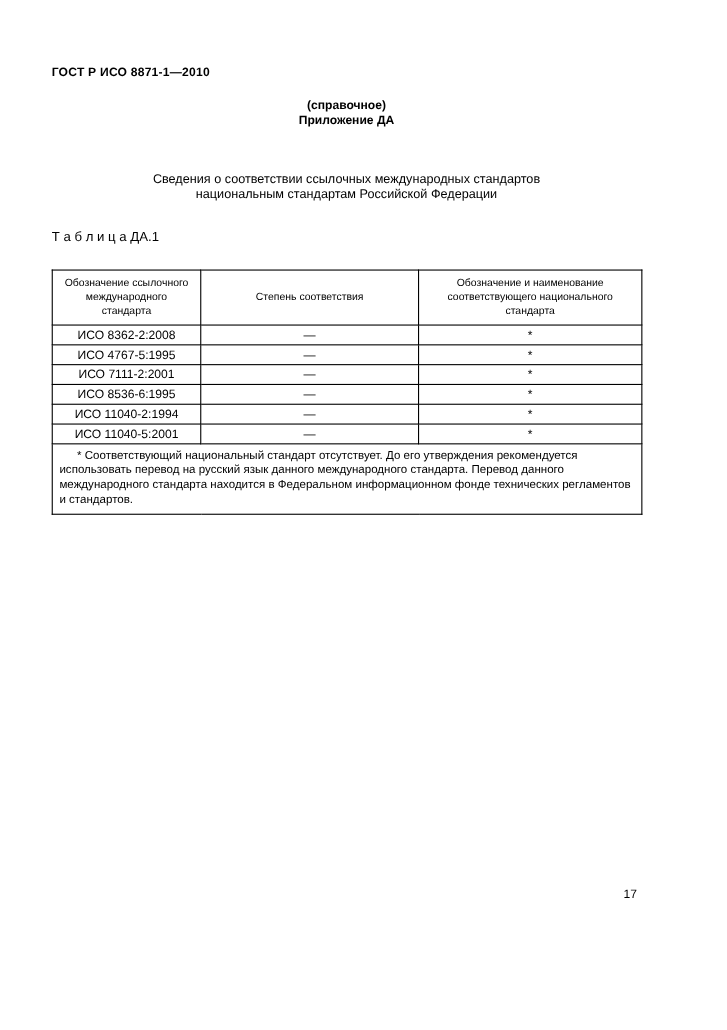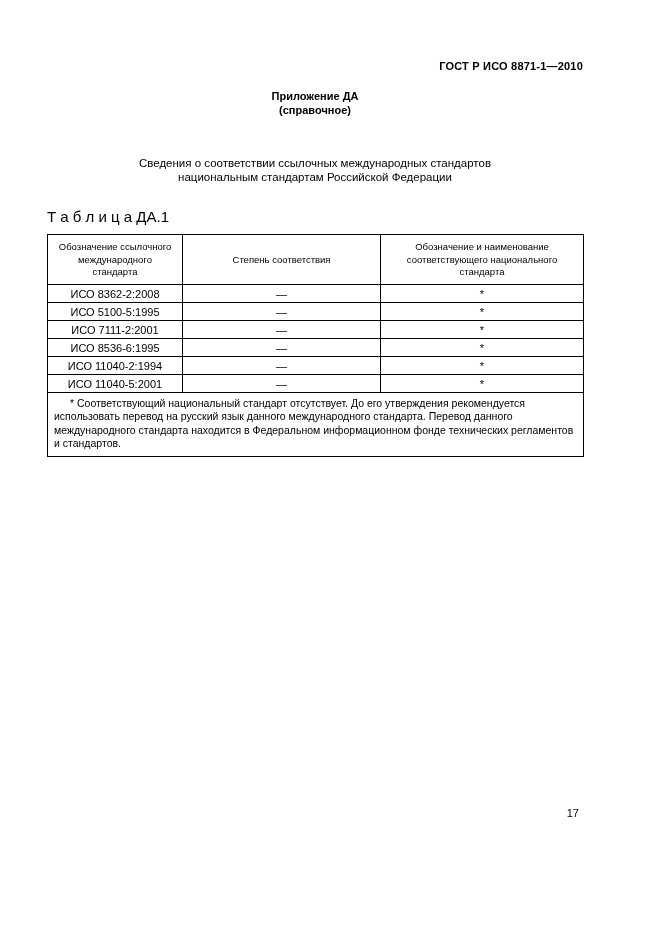--- a/index.html
+++ b/index.html
@@ -13,46 +13,46 @@
     color: #000000;
     overflow: hidden;
   }
   .content {
     position: absolute;
     left: 47px;
     top: 60px;
     width: 536px;
   }
   .doc-code {
-    text-align: right;
+    text-align: left;
     font-weight: bold;
     font-size: 11px;
     letter-spacing: 0.2px;
   }
   .annex-block {
     margin-top: 18px;
     text-align: center;
     font-weight: bold;
     font-size: 11px;
     line-height: 1.25;
   }
   .section-title {
     margin-top: 38px;
     text-align: center;
     font-weight: normal;
     font-size: 11.5px;
     line-height: 1.25;
   }
   .table-caption {
     margin-top: 24px;
-    font-size: 15px;
+    font-size: 12px;
     text-align: left;
   }
   table.gost {
-    margin-top: 9px;
+    margin-top: 23px;
     width: 536px;
     border-collapse: collapse;
     table-layout: fixed;
   }
   table.gost th, table.gost td {
     border: 1px solid #000000;
     vertical-align: middle;
   }
   table.gost th {
     font-weight: normal;
@@ -95,22 +95,22 @@
 </style>
 </head>
 <body>
 
 <div class="page">
   <div class="content">
 
     <div class="doc-code">ГОСТ Р ИСО 8871-1—2010</div>
 
     <div class="annex-block">
+      <div>(справочное)</div>
       <div>Приложение ДА</div>
-      <div>(справочное)</div>
     </div>
 
     <div class="section-title">
       <div>Сведения о соответствии ссылочных международных стандартов</div>
       <div>национальным стандартам Российской Федерации</div>
     </div>
 
     <div class="table-caption">Т а б л и ц а   ДА.1</div>
 
     <table class="gost">
@@ -126,21 +126,21 @@
           <th>Обозначение и наименование соответствующего национального стандарта</th>
         </tr>
       </thead>
       <tbody>
         <tr>
           <td class="std">ИСО 8362-2:2008</td>
           <td class="ctr">—</td>
           <td class="ctr">*</td>
         </tr>
         <tr>
-          <td class="std">ИСО 5100-5:1995</td>
+          <td class="std">ИСО 4767-5:1995</td>
           <td class="ctr">—</td>
           <td class="ctr">*</td>
         </tr>
         <tr>
           <td class="std">ИСО 7111-2:2001</td>
           <td class="ctr">—</td>
           <td class="ctr">*</td>
         </tr>
         <tr>
           <td class="std">ИСО 8536-6:1995</td>

